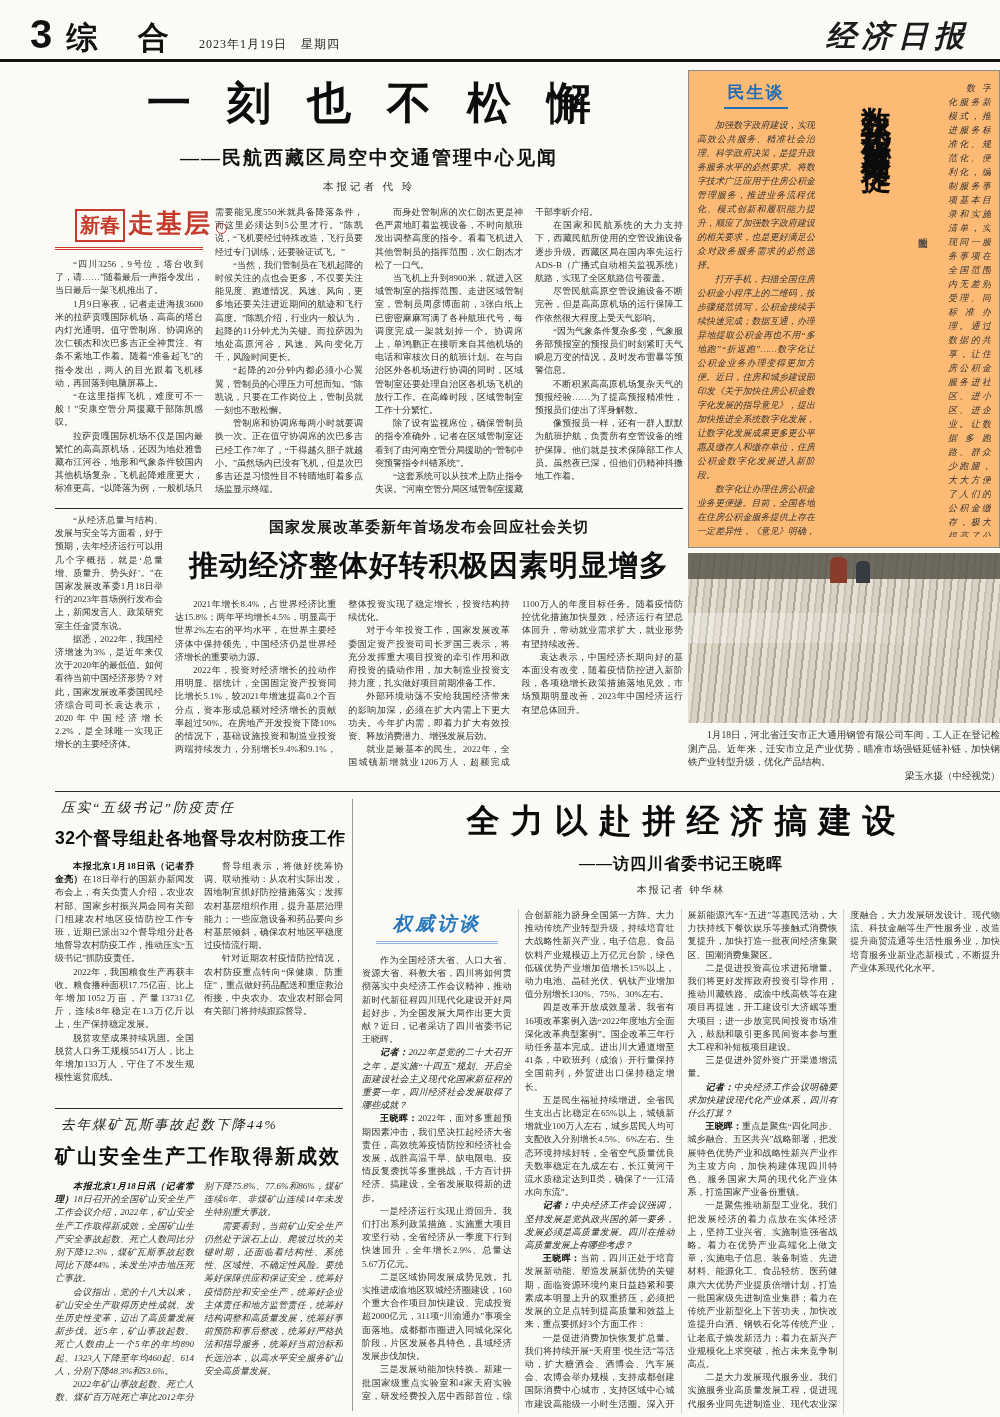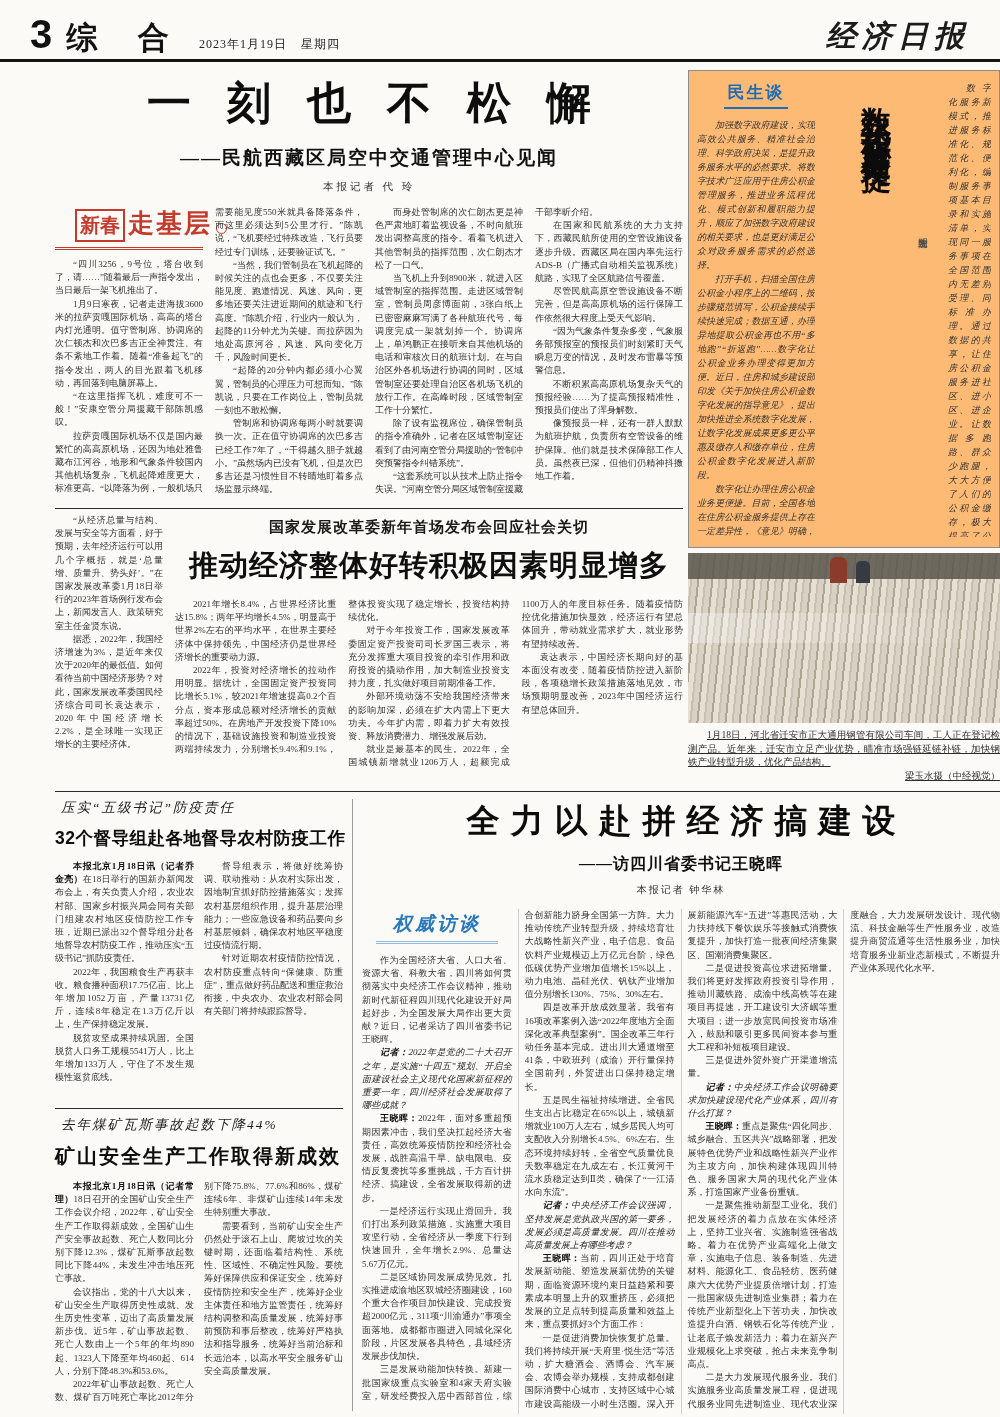--- a/index.html
+++ b/index.html
@@ -62,31 +62,31 @@
   .ms-colD{flex:1;overflow:hidden;}
   .ms-box .bt p{line-height:14px;}
   
   .photo{left:688px;top:553px;width:312px;height:170px;overflow:hidden;
     background:
       linear-gradient(180deg,rgba(90,86,76,.85) 0 26px,rgba(90,86,76,0) 26px),
       repeating-linear-gradient(96deg,#e6dfd2 0 5px,#c7bfb0 5px 7px,#d9d2c4 7px 12px,#aea694 12px 14px);}
   .photo .worker1{position:absolute;left:142px;top:4px;width:17px;height:26px;background:#8a3b2a;border-radius:6px 6px 0 0;}
   .photo .worker2{position:absolute;left:168px;top:8px;width:14px;height:22px;background:#363b42;border-radius:5px 5px 0 0;}
   .photo .glare{position:absolute;left:0;top:60px;width:312px;height:30px;background:linear-gradient(96deg,rgba(255,255,255,.35),rgba(255,255,255,0));}
-  .caption{left:688px;top:729px;width:312px;text-decoration:underline;}
+  .caption{left:688px;top:729px;width:312px;}
   .caption p{font-size:9.5px;line-height:13.5px;text-align:justify;text-indent:2em;margin:0;color:#2e2e2e;}
   .caption .credit{display:block;text-align:right;text-indent:0;font-size:9.5px;color:#2e2e2e;}
   
   .fy-kick,.mine-kick{font-style:italic;font-size:13.5px;color:#1c1c1c;letter-spacing:2px;margin-left:6px;}
   .fy-h1{font-family:"Liberation Sans",sans-serif;font-size:17.5px;font-weight:bold;color:#0d0d0d;
     margin-top:9px;white-space:nowrap;letter-spacing:0.5px;}
   .mine-h1{font-family:"Liberation Sans",sans-serif;font-size:20px;font-weight:bold;color:#0d0d0d;
     margin-top:9px;white-space:nowrap;letter-spacing:2px;}
   .fy-body{margin-top:10px;height:232px;overflow:hidden;column-count:2;column-gap:10px;column-fill:auto;}
-  .mine-body{margin-top:10px;height:226px;overflow:hidden;column-count:2;column-gap:10px;column-fill:auto;}
+  .mine-body{margin-top:10px;height:226px;overflow:hidden;column-count:2;column-gap:10px;column-fill:auto;font-style:italic;}
   
   .iv-h1{font-family:"Liberation Sans",sans-serif;font-size:33px;font-weight:bold;color:#0c0c0c;
     text-align:center;letter-spacing:11px;white-space:nowrap;text-indent:11px;}
   .iv-h2{font-size:16px;font-weight:bold;text-align:center;margin-top:10px;color:#101010;letter-spacing:1px;}
   .iv-by{font-size:10px;text-align:center;margin-top:8px;color:#333;letter-spacing:2px;}
   .iv-body{margin-top:12px;height:505px;overflow:hidden;column-count:4;column-gap:13px;
     column-rule:1px solid #cfcfcf;column-fill:auto;}
   .iv-label{display:block;color:#2878bd;font-family:"Liberation Sans",sans-serif;font-size:19px;font-weight:bold;
     font-style:italic;text-align:center;letter-spacing:3px;border-bottom:3px double #8fb9dd;
     padding-bottom:4px;margin:2px 14px 10px;text-indent:0;}

